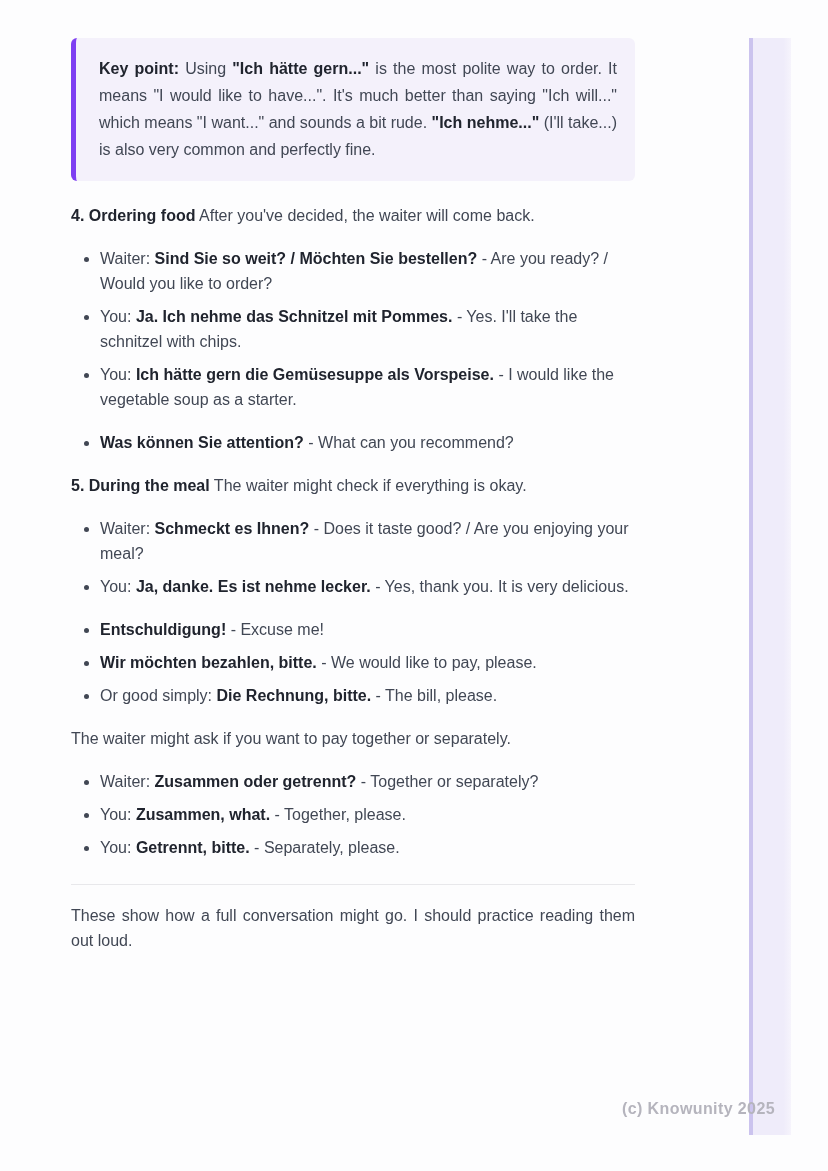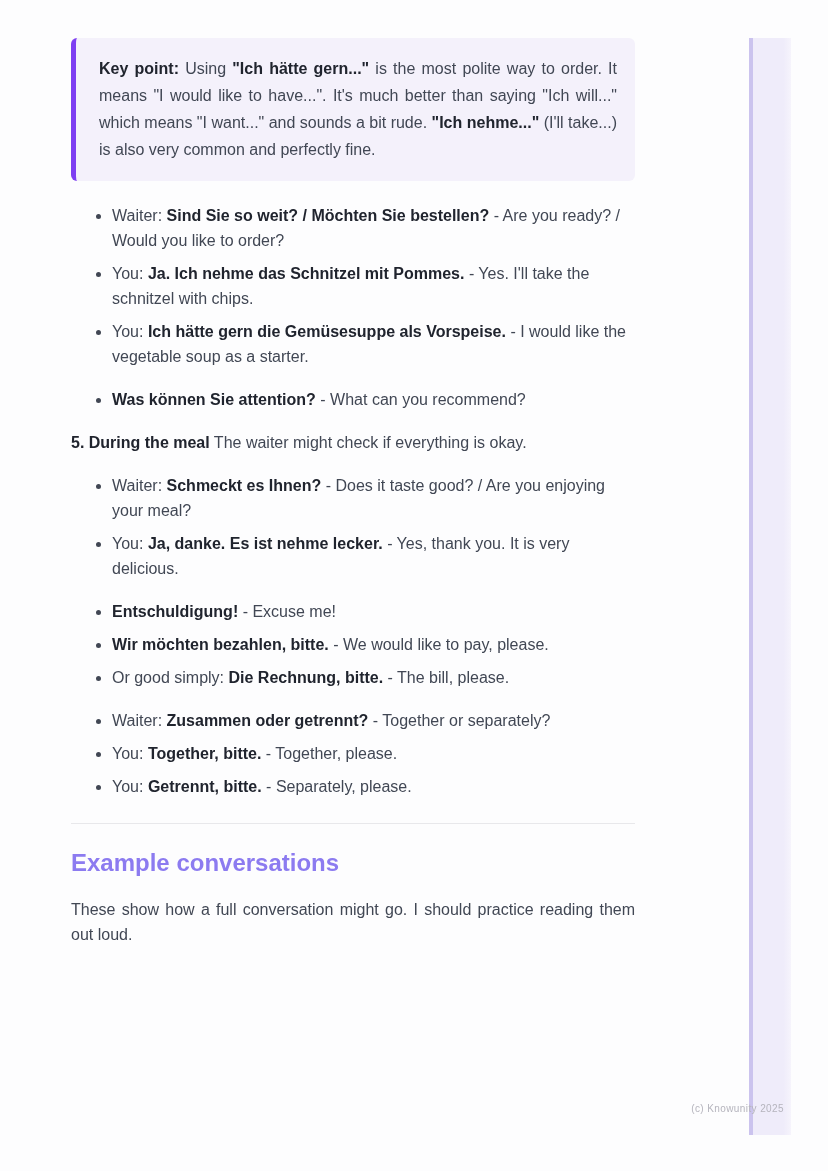--- a/index.html
+++ b/index.html
@@ -51,21 +51,21 @@
   }
   .para {
     margin: 18px 0;
     text-align: justify;
   }
   .list {
     margin: 18px 0;
     padding: 0 0 0 25px;
     list-style: disc outside;
   }
-  .list li { margin: 0 0 8px 16px; }
+  .list li { margin: 0 0 8px 4px; }
   .list li:last-child { margin-bottom: 0; }
   .seg.bold {
     font-weight: bold;
     color: var(--bold_text);
   }
   .divider {
     border: none;
     border-top: 1px solid var(--divider);
     margin: 24px 0 0 0;
     height: 0;
@@ -82,57 +82,59 @@
     left: 749px;
     top: 38px;
     width: 42px;
     height: 1097px;
     background: linear-gradient(to right, var(--strip_fill) 0%, var(--strip_fill) 80%, #f6f4fc 100%);
     border-left: 4px solid var(--strip_edge);
   }
   .watermark {
     position: absolute;
     top: 1101px;
-    right: 44px;
-    font-size: 10px;
+    right: 53px;
+    font-size: 16px;
     line-height: 15px;
     color: var(--watermark);
     letter-spacing: 0.4px;
+    font-weight: bold;
   }
 </style>
 </head>
 <body>
 
 <div class="page">
   <div class="content" id="doc-content">
       <div class="callout">
         <p><span class="seg bold">Key point: </span><span class="seg">Using </span><span class="seg bold">"Ich hätte gern..." </span><span class="seg">is the most polite way to order. It means "I would like to have...". It's much better than saying "Ich will..." which means "I want..." and sounds a bit rude. </span><span class="seg bold">"Ich nehme..."</span><span class="seg"> (I'll take...) is also very common and perfectly fine.</span></p>
       </div>
+      <p class="para"><span class="seg bold">4. Ordering food</span><span class="seg"> After you've decided, the waiter will come back.</span></p>
       <ul class="list">
         <li><span class="seg">Waiter: </span><span class="seg bold">Sind Sie so weit? / Möchten Sie bestellen?</span><span class="seg"> - Are you ready? / Would you like to order?</span></li>
         <li><span class="seg">You: </span><span class="seg bold">Ja. Ich nehme das Schnitzel mit Pommes.</span><span class="seg"> - Yes. I'll take the schnitzel with chips.</span></li>
         <li><span class="seg">You: </span><span class="seg bold">Ich hätte gern die Gemüsesuppe als Vorspeise.</span><span class="seg"> - I would like the vegetable soup as a starter.</span></li>
       </ul>
       <ul class="list">
         <li><span class="seg bold">Was können Sie attention?</span><span class="seg"> - What can you recommend?</span></li>
       </ul>
       <p class="para"><span class="seg bold">5. During the meal</span><span class="seg"> The waiter might check if everything is okay.</span></p>
       <ul class="list">
         <li><span class="seg">Waiter: </span><span class="seg bold">Schmeckt es Ihnen?</span><span class="seg"> - Does it taste good? / Are you enjoying your meal?</span></li>
         <li><span class="seg">You: </span><span class="seg bold">Ja, danke. Es ist nehme lecker.</span><span class="seg"> - Yes, thank you. It is very delicious.</span></li>
       </ul>
       <ul class="list">
         <li><span class="seg bold">Entschuldigung!</span><span class="seg"> - Excuse me!</span></li>
         <li><span class="seg bold">Wir möchten bezahlen, bitte.</span><span class="seg"> - We would like to pay, please.</span></li>
         <li><span class="seg">Or good simply: </span><span class="seg bold">Die Rechnung, bitte.</span><span class="seg"> - The bill, please.</span></li>
       </ul>
+      <p class="para"><span class="seg">The waiter might ask if you want to pay together or separately.</span></p>
       <ul class="list">
         <li><span class="seg">Waiter: </span><span class="seg bold">Zusammen oder getrennt?</span><span class="seg"> - Together or separately?</span></li>
-        <li><span class="seg">You: </span><span class="seg bold">Together, bitte.</span><span class="seg"> - Together, please.</span></li>
+        <li><span class="seg">You: </span><span class="seg bold">Zusammen, what.</span><span class="seg"> - Together, please.</span></li>
         <li><span class="seg">You: </span><span class="seg bold">Getrennt, bitte.</span><span class="seg"> - Separately, please.</span></li>
       </ul>
       <hr class="divider">
-      <h2 class="heading">Example conversations</h2>
       <p class="para"><span class="seg">These show how a full conversation might go. I should practice reading them out loud.</span></p>
     </div>
   <div class="side-strip"></div>
   <div class="watermark">(c) Knowunity 2025</div>
 </div>
 
 </body></html>

